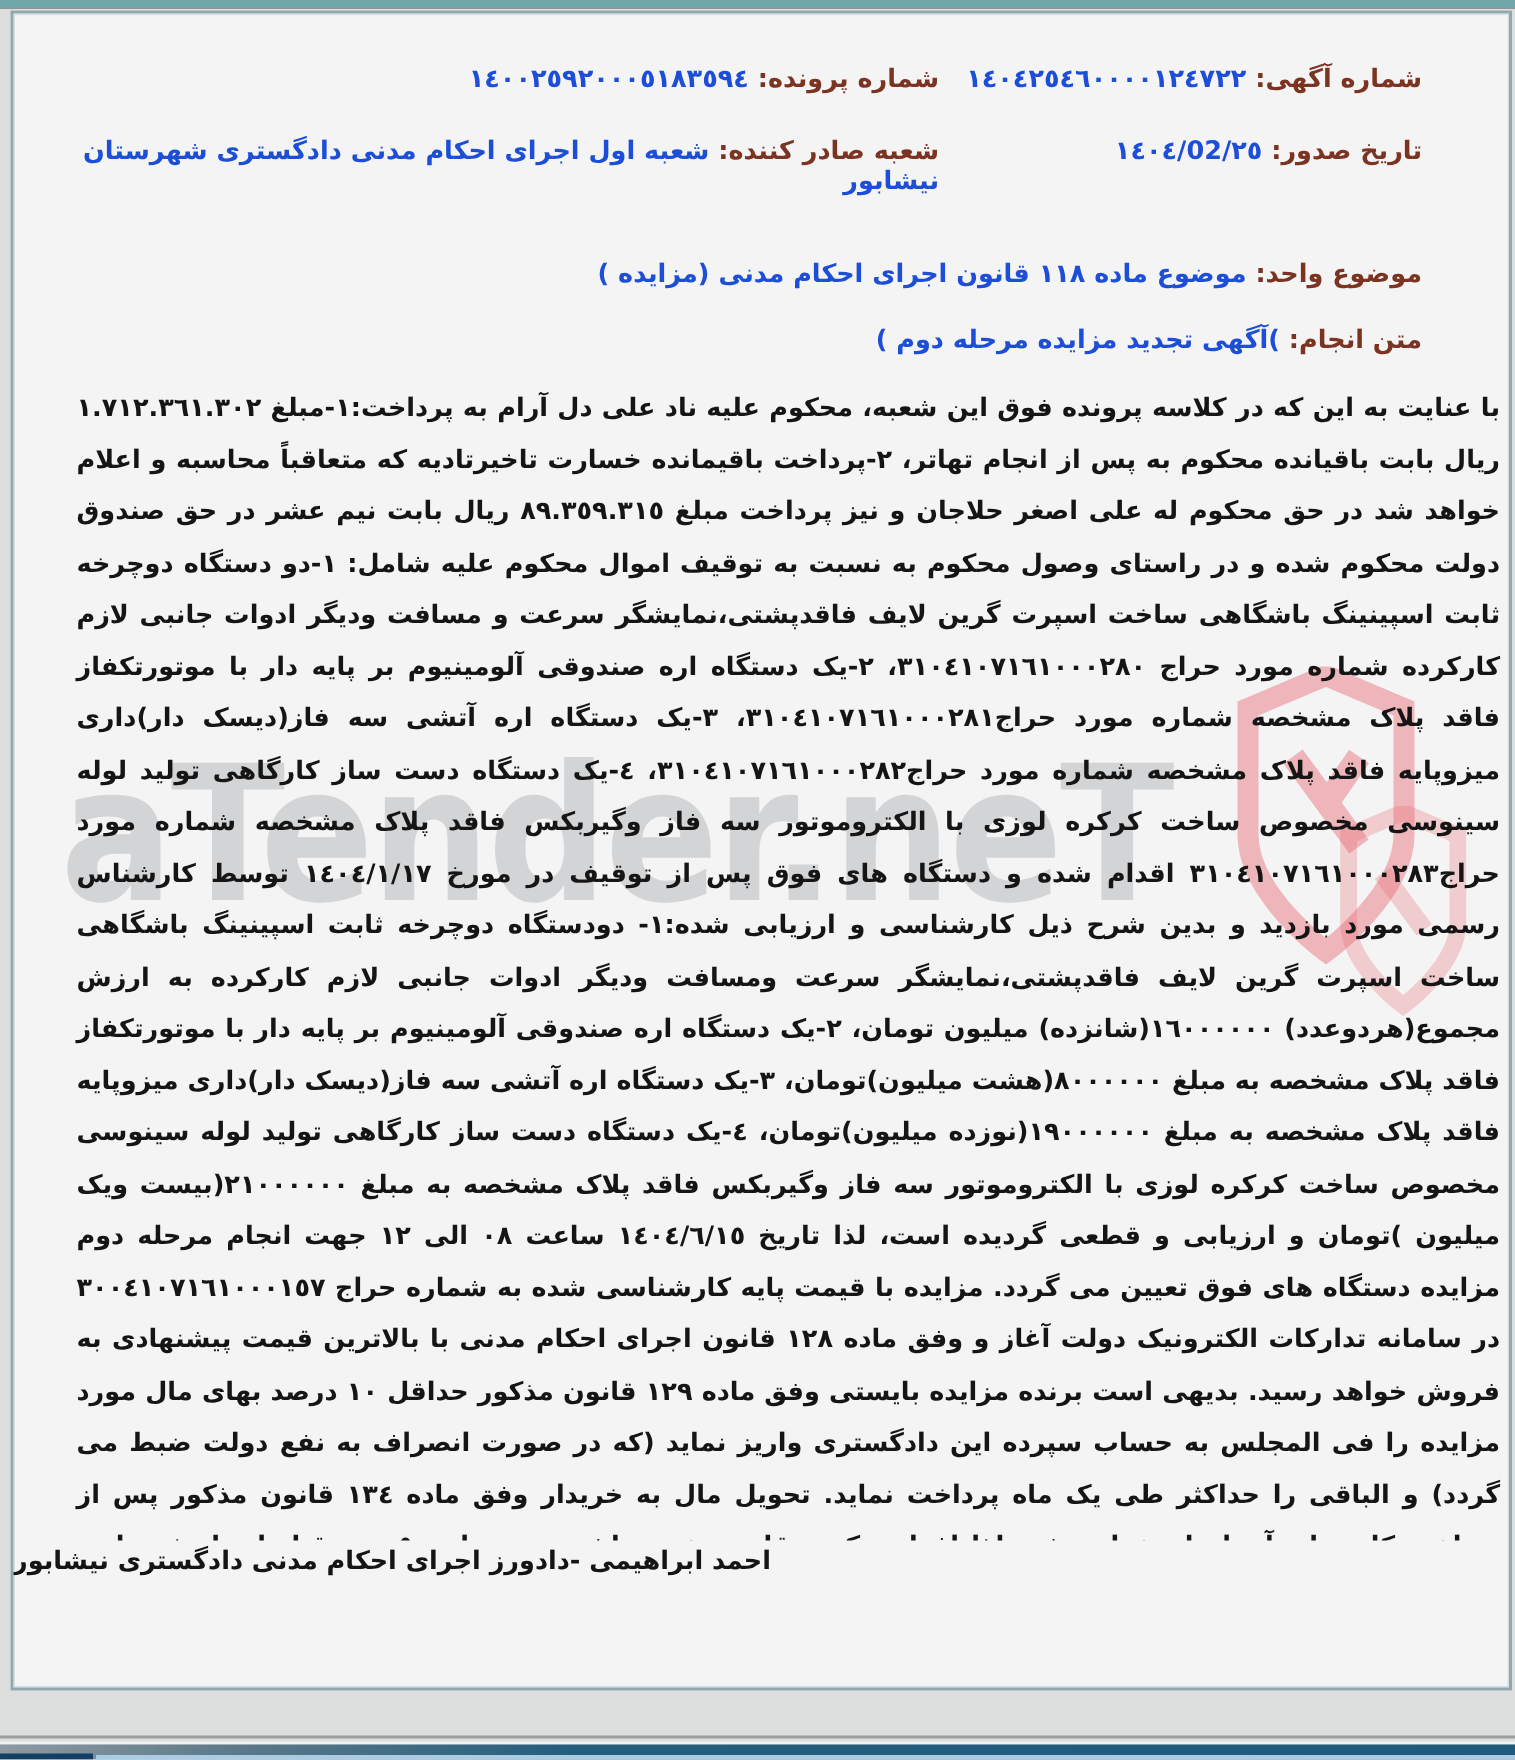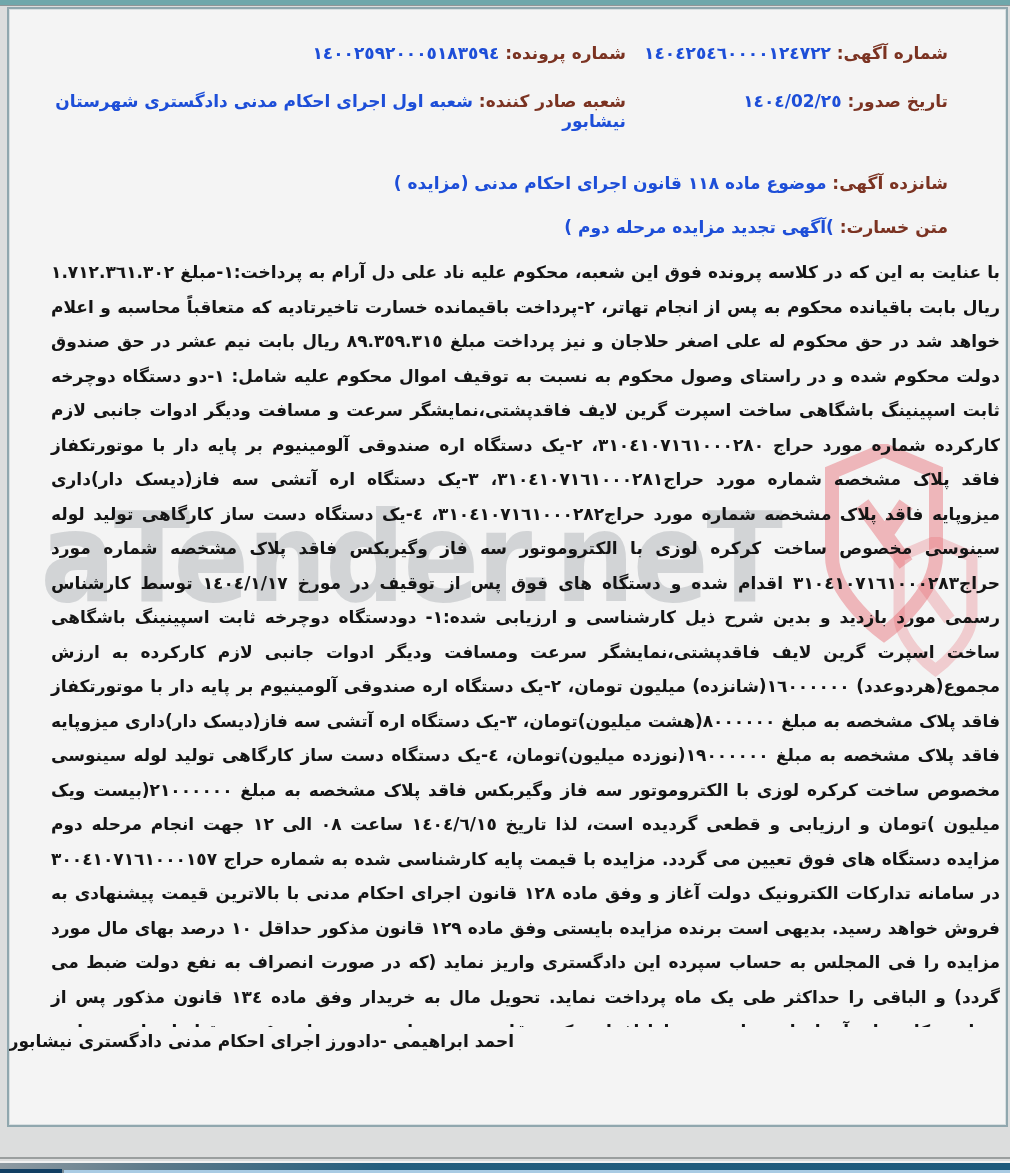--- a/index.html
+++ b/index.html
@@ -127,26 +127,26 @@
           <span class="lbl">تاریخ صدور:</span>
           <span class="val">١٤٠٤/02/٢٥</span>
         </div>
         <div class="hdr-cell c2">
           <span class="lbl">شعبه صادر کننده:</span>
           <span class="val">شعبه اول اجرای احکام مدنی دادگستری شهرستان نیشابور</span>
         </div>
       </div>
 
       <div class="subject-row">
-        <span class="lbl">شانزده آگهی:</span>
+        <span class="lbl">موضوع واحد:</span>
         <span class="val">موضوع ماده ١١٨ قانون اجرای احکام مدنی (مزایده )</span>
       </div>
 
       <div class="bodylabel-row">
-        <span class="lbl">متن خسارت:</span>
+        <span class="lbl">متن انجام:</span>
         <span class="val">)آگهی تجدید مزایده مرحله دوم )</span>
       </div>
 
       <div class="body-par">با عنایت به این که در کلاسه پرونده فوق این شعبه، محکوم علیه ناد علی دل آرام به پرداخت:١-مبلغ ١.٧١٢.٣٦١.٣٠٢ ریال بابت باقیانده محکوم به پس از انجام تهاتر، ٢-پرداخت باقیمانده خسارت تاخیرتادیه که متعاقباً محاسبه و اعلام خواهد شد در حق محکوم له علی اصغر حلاجان و نیز پرداخت مبلغ ٨٩.٣٥٩.٣١٥ ریال بابت نیم عشر در حق صندوق دولت محکوم شده و در راستای وصول محکوم به نسبت به توقیف اموال محکوم علیه شامل: ١-دو دستگاه دوچرخه ثابت اسپینینگ باشگاهی ساخت اسپرت گرین لایف فاقدپشتی،نمایشگر سرعت و مسافت ودیگر ادوات جانبی لازم کارکرده شماره مورد حراج ٣١٠٤١٠٧١٦١٠٠٠٢٨٠، ٢-یک دستگاه اره صندوقی آلومینیوم بر پایه دار با موتورتکفاز فاقد پلاک مشخصه شماره مورد حراج٣١٠٤١٠٧١٦١٠٠٠٢٨١، ٣-یک دستگاه اره آتشی سه فاز(دیسک دار)داری میزوپایه فاقد پلاک مشخصه شماره مورد حراج٣١٠٤١٠٧١٦١٠٠٠٢٨٢، ٤-یک دستگاه دست ساز کارگاهی تولید لوله سینوسی مخصوص ساخت کرکره لوزی با الکتروموتور سه فاز وگیربکس فاقد پلاک مشخصه شماره مورد حراج٣١٠٤١٠٧١٦١٠٠٠٢٨٣ اقدام شده و دستگاه های فوق پس از توقیف در مورخ ١٤٠٤/١/١٧ توسط کارشناس رسمی مورد بازدید و بدین شرح ذیل کارشناسی و ارزیابی شده:١- دودستگاه دوچرخه ثابت اسپینینگ باشگاهی ساخت اسپرت گرین لایف فاقدپشتی،نمایشگر سرعت ومسافت ودیگر ادوات جانبی لازم کارکرده به ارزش مجموع(هردوعدد) ١٦٠٠٠٠٠٠(شانزده) میلیون تومان، ٢-یک دستگاه اره صندوقی آلومینیوم بر پایه دار با موتورتکفاز فاقد پلاک مشخصه به مبلغ ٨٠٠٠٠٠٠(هشت میلیون)تومان، ٣-یک دستگاه اره آتشی سه فاز(دیسک دار)داری میزوپایه فاقد پلاک مشخصه به مبلغ ١٩٠٠٠٠٠٠(نوزده میلیون)تومان، ٤-یک دستگاه دست ساز کارگاهی تولید لوله سینوسی مخصوص ساخت کرکره لوزی با الکتروموتور سه فاز وگیربکس فاقد پلاک مشخصه به مبلغ ٢١٠٠٠٠٠٠(بیست ویک میلیون )تومان و ارزیابی و قطعی گردیده است، لذا تاریخ ١٤٠٤/٦/١٥ ساعت ٠٨ الی ١٢ جهت انجام مرحله دوم مزایده دستگاه های فوق تعیین می گردد. مزایده با قیمت پایه کارشناسی شده به شماره حراج ٣٠٠٤١٠٧١٦١٠٠٠١٥٧ در سامانه تدارکات الکترونیک دولت آغاز و وفق ماده ١٢٨ قانون اجرای احکام مدنی با بالاترین قیمت پیشنهادی به فروش خواهد رسید. بدیهی است برنده مزایده بایستی وفق ماده ١٢٩ قانون مذکور حداقل ١٠ درصد بهای مال مورد مزایده را فی المجلس به حساب سپرده این دادگستری واریز نماید (که در صورت انصراف به نفع دولت ضبط می گردد) و الباقی را حداکثر طی یک ماه پرداخت نماید. تحویل مال به خریدار وفق ماده ١٣٤ قانون مذکور پس از پرداخت کل بهای آن انجام خواهد شد. لذا افرادی که متقاضی خرید باشند می توانند ٥ روز قبل از تاریخ مزایده جهت بازدید و کسب اطلاع به واحد مزایده دادگستری نیشابور مراجعه و متقاضیان خرید در وقت تعیین شده فوق به سامانه مذکور مراجعه نمایند. کلیه هزینه های مزایده اعم از انتقال، تنظیم سند، عوارض و.... بر عهده محکوم علیه می باشد.</div>
 
     </div>
 
     <div class="signature">احمد ابراهیمی -دادورز اجرای احکام مدنی دادگستری نیشابور</div>
 
   </div>

